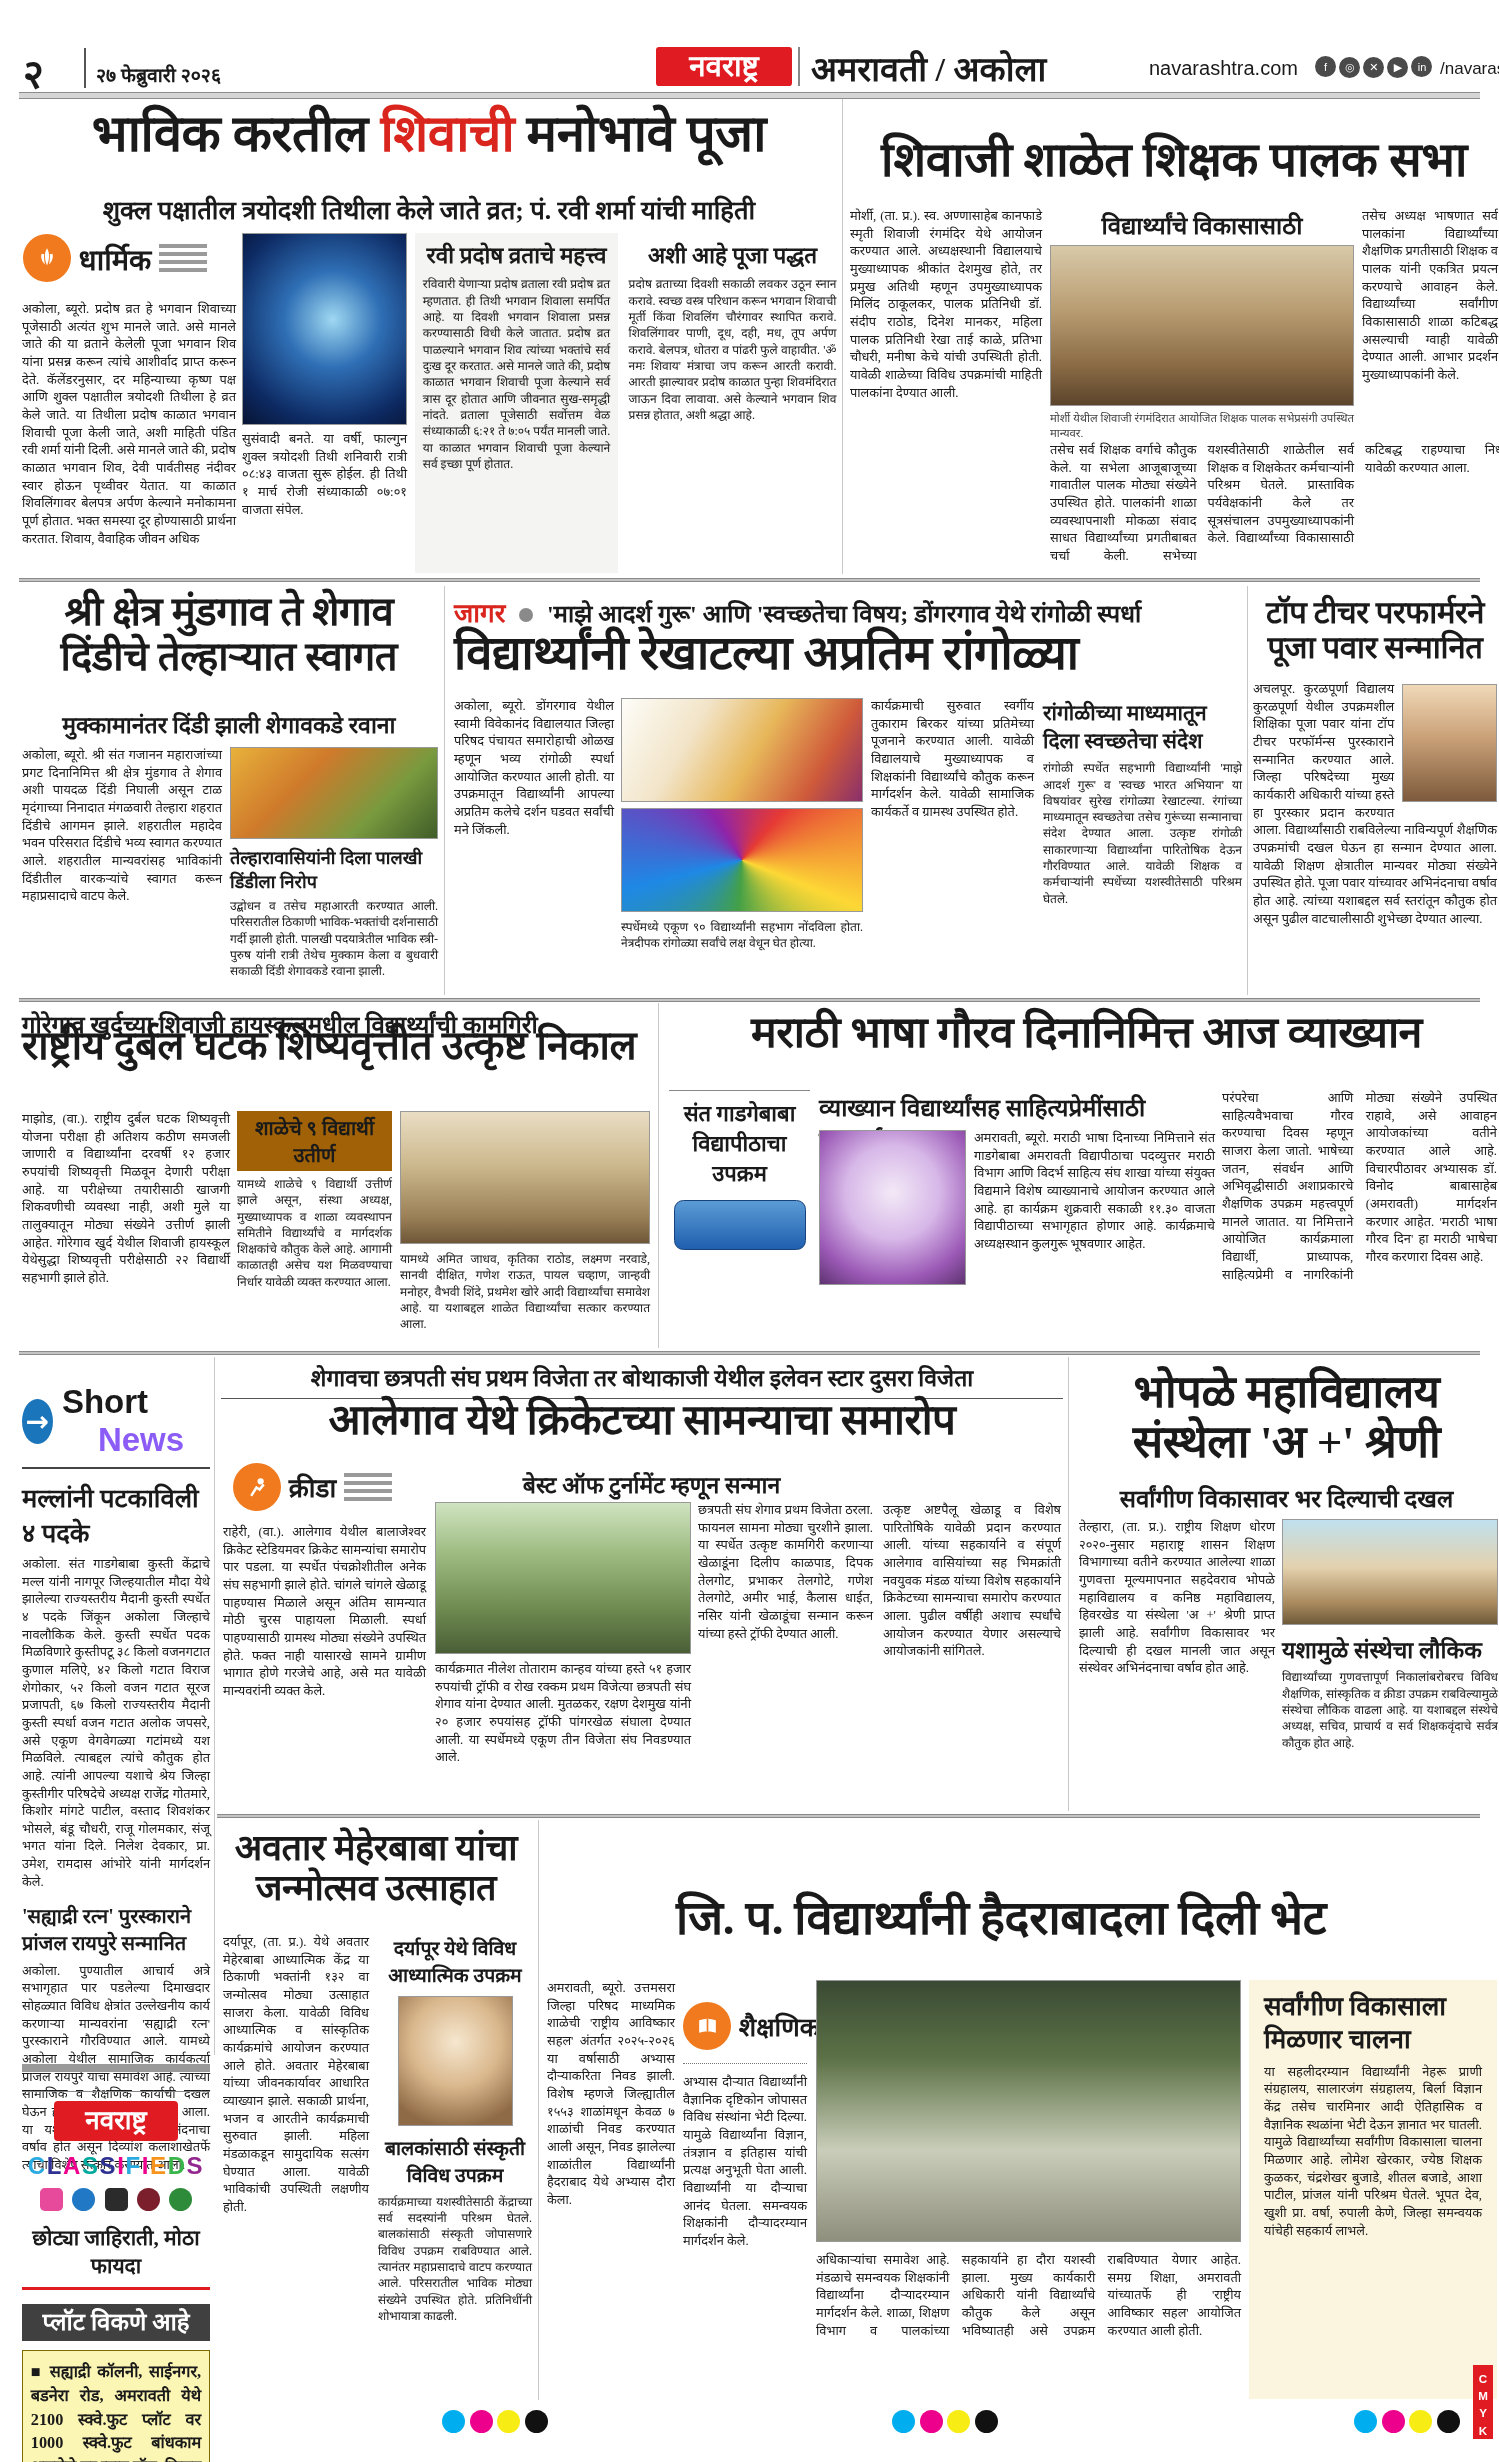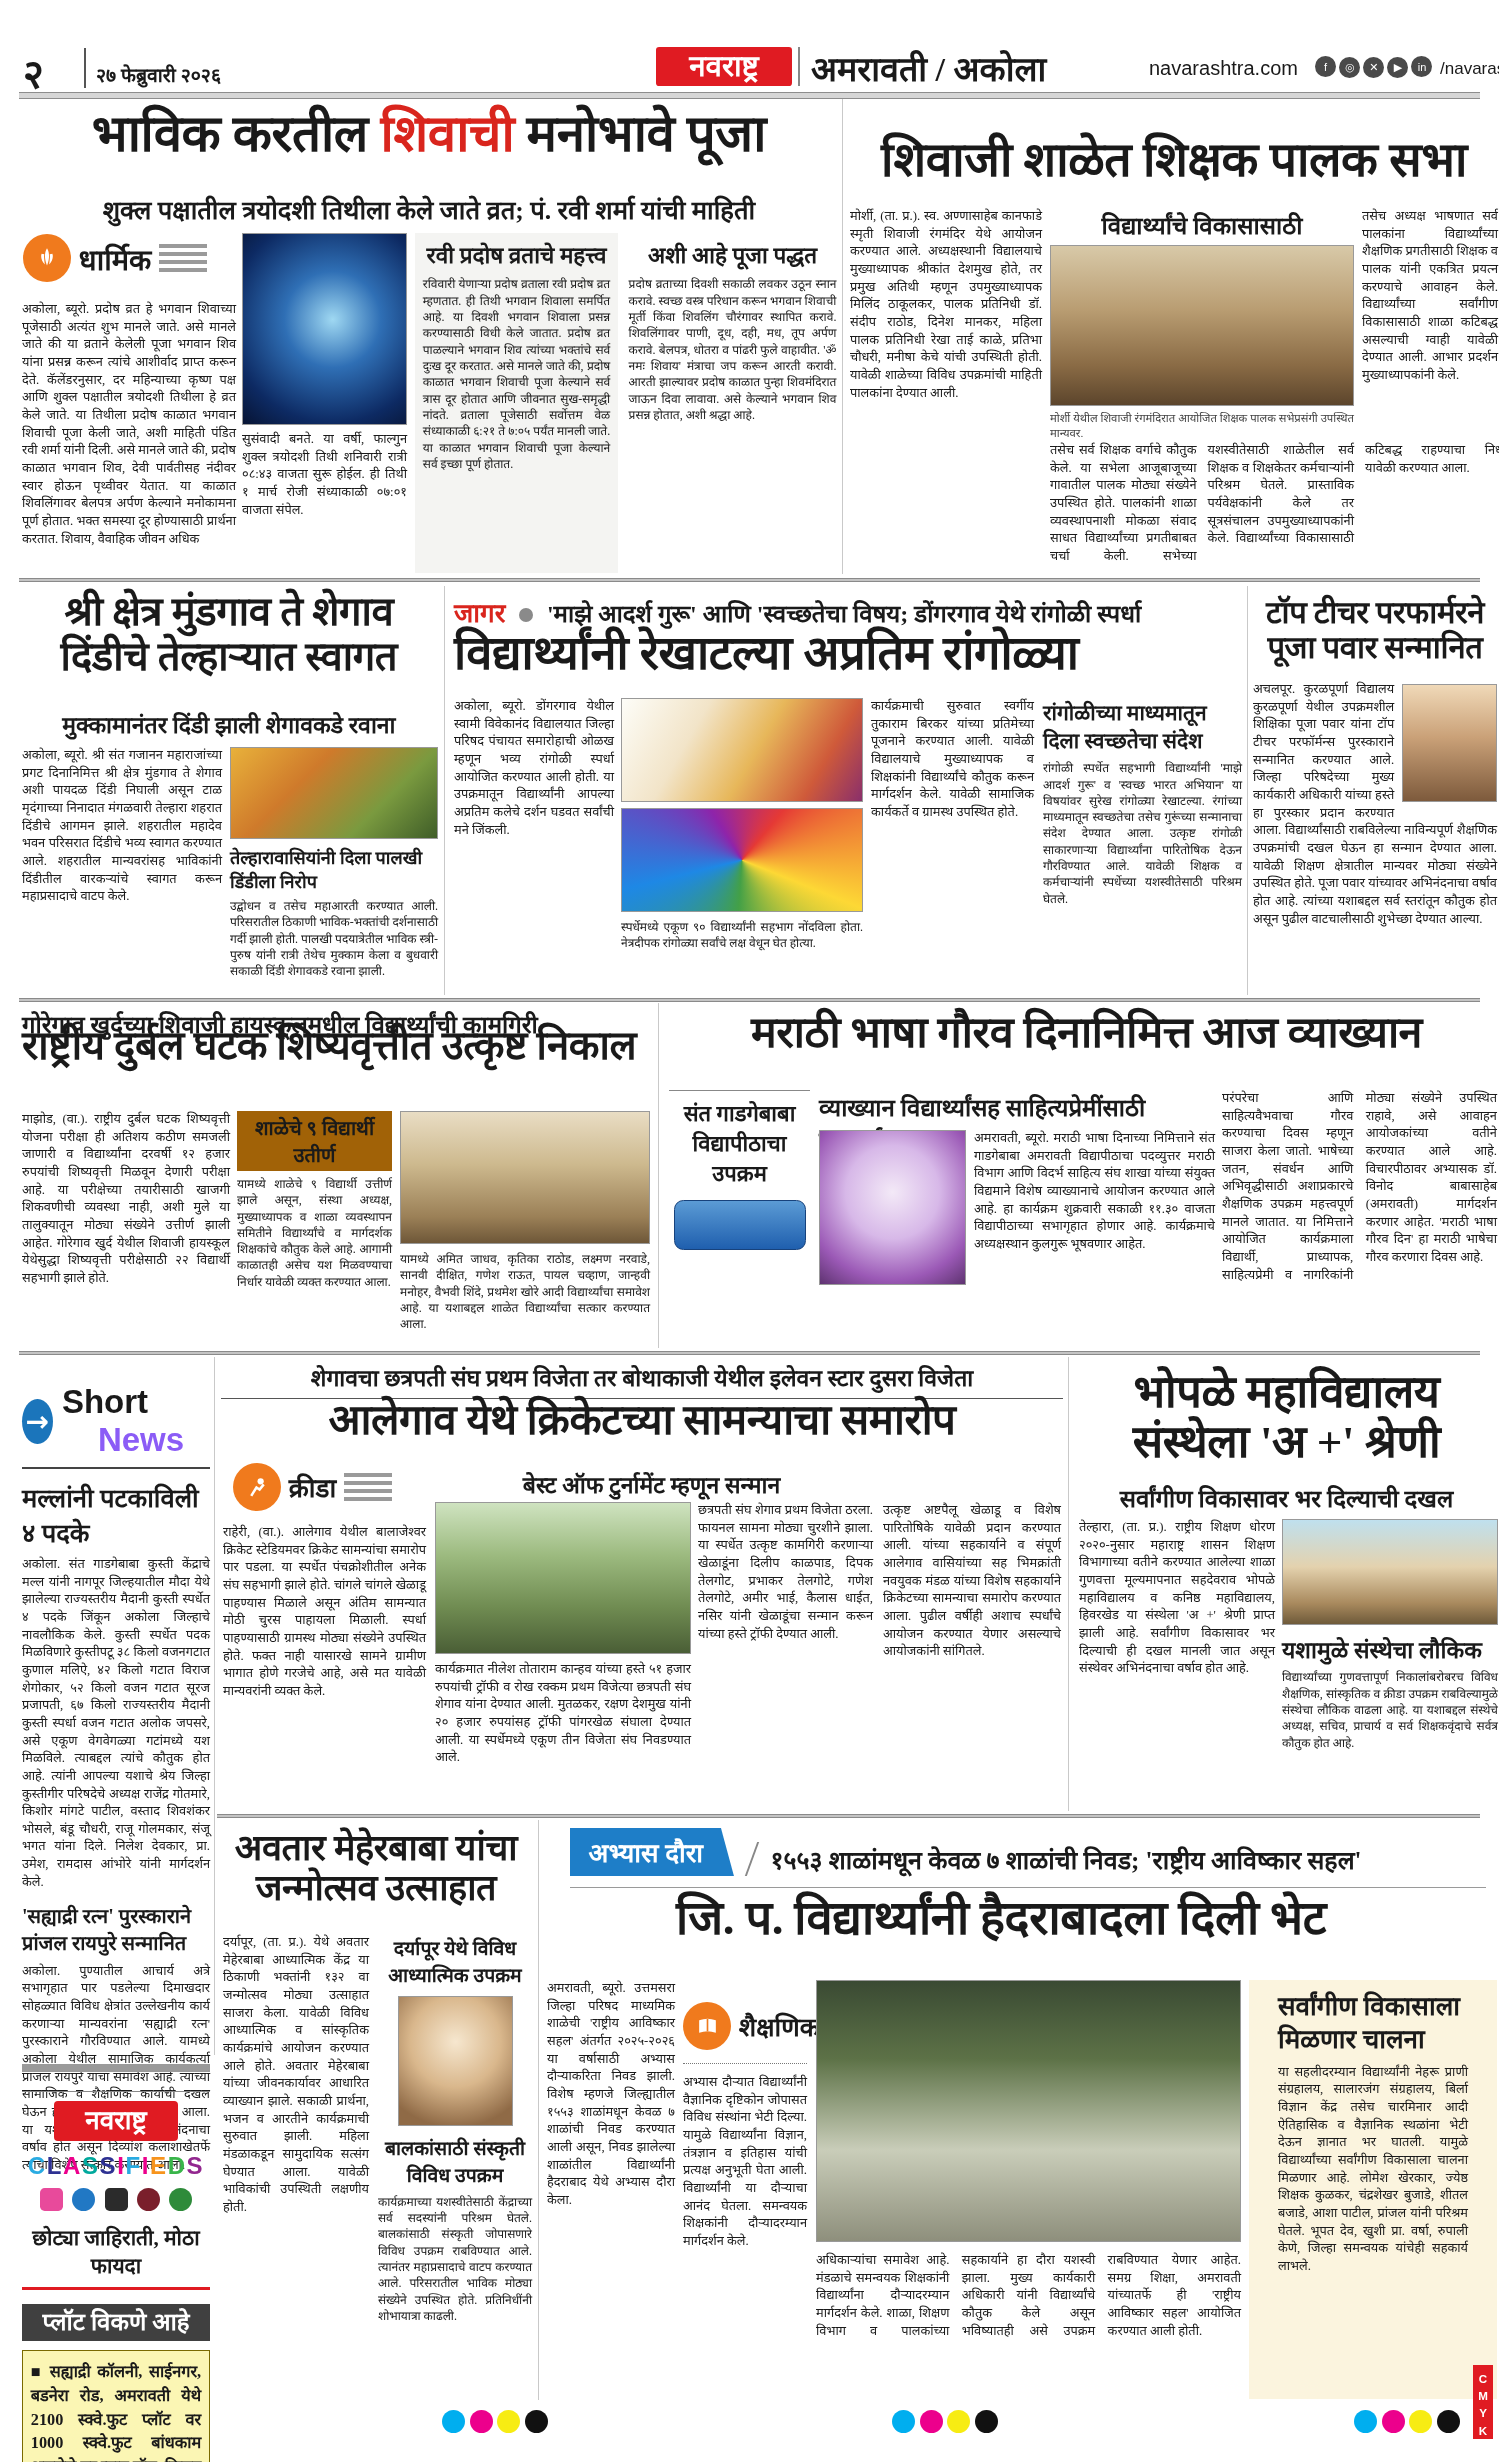--- a/index.html
+++ b/index.html
@@ -244,25 +244,20 @@
   <div class="abs body-txt just" style="left:223px; top:1934px; width:146px; height:466px;">दर्यापूर, (ता. प्र.). येथे अवतार मेहेरबाबा आध्यात्मिक केंद्र या ठिकाणी भक्तांनी १३२ वा जन्मोत्सव मोठ्या उत्साहात साजरा केला. यावेळी विविध आध्यात्मिक व सांस्कृतिक कार्यक्रमांचे आयोजन करण्यात आले होते. अवतार मेहेरबाबा यांच्या जीवनकार्यावर आधारित व्याख्यान झाले. सकाळी प्रार्थना, भजन व आरतीने कार्यक्रमाची सुरुवात झाली. महिला मंडळाकडून सामुदायिक सत्संग घेण्यात आला. यावेळी भाविकांची उपस्थिती लक्षणीय होती.</div>
   <div class="abs" style="left:378px; top:1934px; width:154px; height:466px;">
     <div class="subhead ctr" style="font-size:19.4px;">दर्यापूर येथे विविध आध्यात्मिक उपक्रम</div>
     <div class="photo" style="width:115px; height:130px; margin:7.8px auto; background: radial-gradient(circle at 50% 35%, #f6e7cf 0%, #d9b78c 45%, #8f6a46 85%);"></div>
     <div class="subhead ctr" style="font-size:19.4px; margin-bottom:6.2px;">बालकांसाठी संस्कृती विविध उपक्रम</div>
     <div class="body-sm just">कार्यक्रमाच्या यशस्वीतेसाठी केंद्राच्या सर्व सदस्यांनी परिश्रम घेतले. बालकांसाठी संस्कृती जोपासणारे विविध उपक्रम राबविण्यात आले. त्यानंतर महाप्रसादाचे वाटप करण्यात आले. परिसरातील भाविक मोठ्या संख्येने उपस्थित होते. प्रतिनिधींनी शोभायात्रा काढली.</div>
   </div>
 
   <div class="abs vrule" style="left:538px; top:1820px; height:580px;"></div>
 
-  <div class="abs" style="left:570px; top:1828px; width:916px; border-bottom:1.6px solid #9a9a9a; padding-bottom:11px;">
-    <span class="blue-flag" style="display:inline-block; padding:6.2px 31px 6.2px 18.6px; font-size:26px;">अभ्यास दौरा</span>
-    <span style="display:inline-block; width:2.3px; height:34px; background:#888; transform:skewX(-20deg); margin:0 14px; vertical-align:middle;"></span>
-    <span class="kicker" style="font-size:25px; vertical-align:middle;">१५५३ शाळांमधून केवळ ७ शाळांची निवड; 'राष्ट्रीय आविष्कार सहल'</span>
-  </div>
   <div class="abs headline ctr" style="left:551px; top:1892px; width:900px; font-size:47px;">जि. प. विद्यार्थ्यांनी हैदराबादला दिली भेट</div>
 
   <div class="abs body-txt just" style="left:547px; top:1980px; width:128px; height:418px;">अमरावती, ब्यूरो. उत्तमसरा जिल्हा परिषद माध्यमिक शाळेची 'राष्ट्रीय आविष्कार सहल' अंतर्गत २०२५-२०२६ या वर्षासाठी अभ्यास दौऱ्याकरिता निवड झाली. विशेष म्हणजे जिल्ह्यातील १५५३ शाळांमधून केवळ ७ शाळांची निवड करण्यात आली असून, निवड झालेल्या शाळांतील विद्यार्थ्यांनी हैदराबाद येथे अभ्यास दौरा केला.</div>
 
   <div class="abs badge" style="left:683px; top:2002px; width:171px;">
     <span class="badge-circle">
       <svg width="25" height="25" viewBox="0 0 24 24">
           <path d="M4 6 Q12 3 20 6 L20 18 Q12 15 4 18 Z" fill="#fff"></path>
           <path d="M12 4.8 L12 16.4" stroke="#f07a1d" stroke-width="1.6"></path>
         </svg>
@@ -274,21 +269,21 @@
         <i></i>
         <i></i>
       </span>
   </div>
   <div class="abs" style="left:683px; top:2063px; width:124px; border-top:1.6px dotted #777;"></div>
   <div class="abs body-txt just" style="left:683px; top:2074px; width:124px; height:324px;">अभ्यास दौऱ्यात विद्यार्थ्यांनी वैज्ञानिक दृष्टिकोन जोपासत विविध संस्थांना भेटी दिल्या. यामुळे विद्यार्थ्यांना विज्ञान, तंत्रज्ञान व इतिहास यांची प्रत्यक्ष अनुभूती घेता आली. विद्यार्थ्यांनी या दौऱ्याचा आनंद घेतला. समन्वयक शिक्षकांनी दौऱ्यादरम्यान मार्गदर्शन केले.</div>
 
   <div class="abs photo" style="left:816px; top:1980px; width:425px; height:262px; background: linear-gradient(180deg, #3a4a33 0%, #5d7247 30%, #c9cdb9 65%, #8e8f7c 100%);"></div>
   <div class="abs body-txt just" style="left:816px; top:2252px; width:425px; height:146px; column-count:3; column-gap:12.4px;">अधिकाऱ्यांचा समावेश आहे. मंडळाचे समन्वयक शिक्षकांनी विद्यार्थ्यांना दौऱ्यादरम्यान मार्गदर्शन केले. शाळा, शिक्षण विभाग व पालकांच्या सहकार्याने हा दौरा यशस्वी झाला. मुख्य कार्यकारी अधिकारी यांनी विद्यार्थ्यांचे कौतुक केले असून भविष्यातही असे उपक्रम राबविण्यात येणार आहेत. समग्र शिक्षा, अमरावती यांच्यातर्फे ही 'राष्ट्रीय आविष्कार सहल' आयोजित करण्यात आली होती.</div>
 
-  <div class="abs cream" style="left:1249px; top:1980px; width:248px; height:419px; padding:11px 29px;">
+  <div class="abs cream" style="left:1249px; top:1980px; width:248px; height:419px; padding:11px 15px;">
     <div class="subhead" style="font-size:26px; line-height:1.25; margin-bottom:7.8px;">सर्वांगीण विकासाला मिळणार चालना</div>
     <div class="body-txt just">या सहलीदरम्यान विद्यार्थ्यांनी नेहरू प्राणी संग्रहालय, सालारजंग संग्रहालय, बिर्ला विज्ञान केंद्र तसेच चारमिनार आदी ऐतिहासिक व वैज्ञानिक स्थळांना भेटी देऊन ज्ञानात भर घातली. यामुळे विद्यार्थ्यांच्या सर्वांगीण विकासाला चालना मिळणार आहे. लोमेश खेरकार, ज्येष्ठ शिक्षक कुळकर, चंद्रशेखर बुजाडे, शीतल बजाडे, आशा पाटील, प्रांजल यांनी परिश्रम घेतले. भूपत देव, खुशी प्रा. वर्षा, रुपाली केणे, जिल्हा समन्वयक यांचेही सहकार्य लाभले.</div>
   </div>
 
   <div class="abs" style="left:22px; top:2091px; width:188px; border-top:0.8px solid #888; padding-top:9.3px;">
     <div class="logo-red ctr" style="width:124px; height:40px; margin:0 auto; font-size:26px; line-height:40px;">नवराष्ट्र</div>
     <div class="ctr" style="font-family:'Liberation Sans',sans-serif; font-weight:700; font-size:24px; letter-spacing:1.6px; margin-top:11px;"><span style="color: rgb(41, 171, 226);">C</span><span style="color: rgb(46, 49, 146);">L</span><span style="color: rgb(236, 0, 140);">A</span><span style="color: rgb(0, 169, 157);">S</span><span style="color: rgb(46, 49, 146);">S</span><span style="color: rgb(236, 0, 140);">I</span><span style="color: rgb(41, 171, 226);">F</span><span style="color: rgb(236, 0, 140);">I</span><span style="color: rgb(247, 148, 29);">E</span><span style="color: rgb(57, 181, 74);">D</span><span style="color: rgb(146, 39, 143);">S</span></div>
     <div class="ctr" style="margin-top:7.8px;">
       <span style="display:inline-block;width:23px;height:23px;border-radius:4.7px;background:#e84a9b;margin:0 3.1px;"></span>
       <span style="display:inline-block;width:23px;height:23px;border-radius:50%;background:#2178c4;margin:0 3.1px;"></span>

